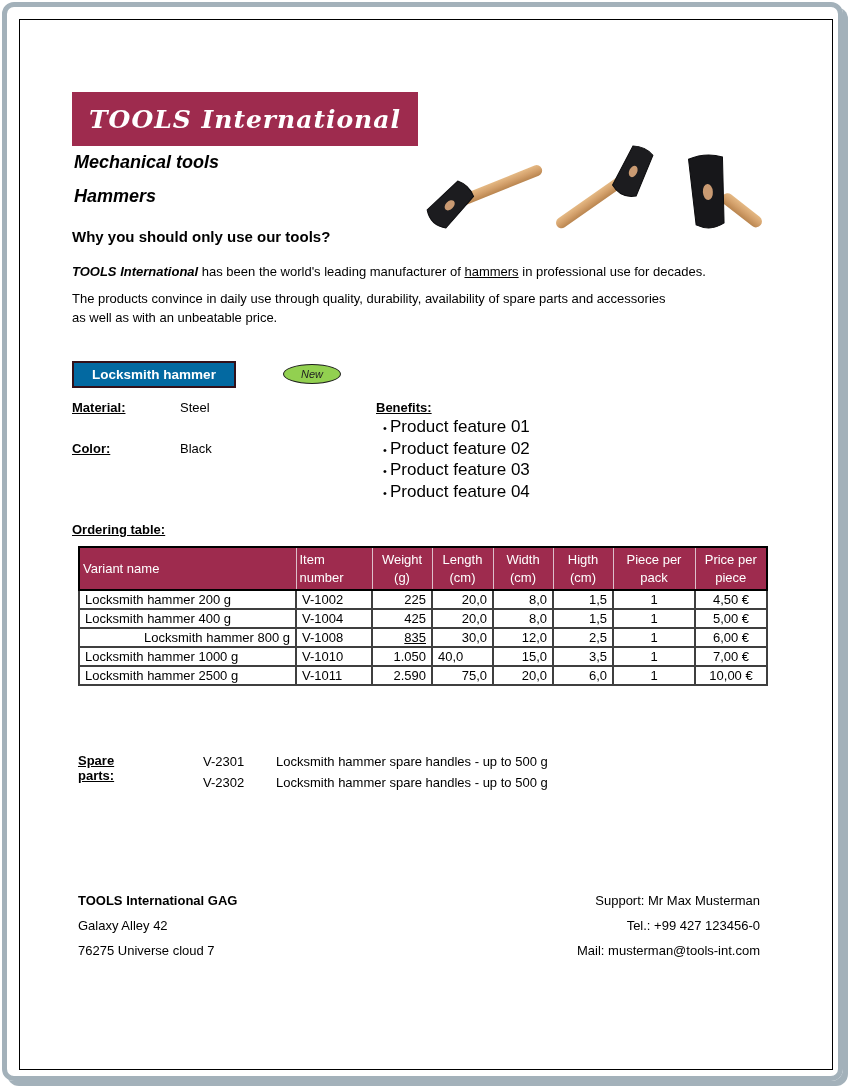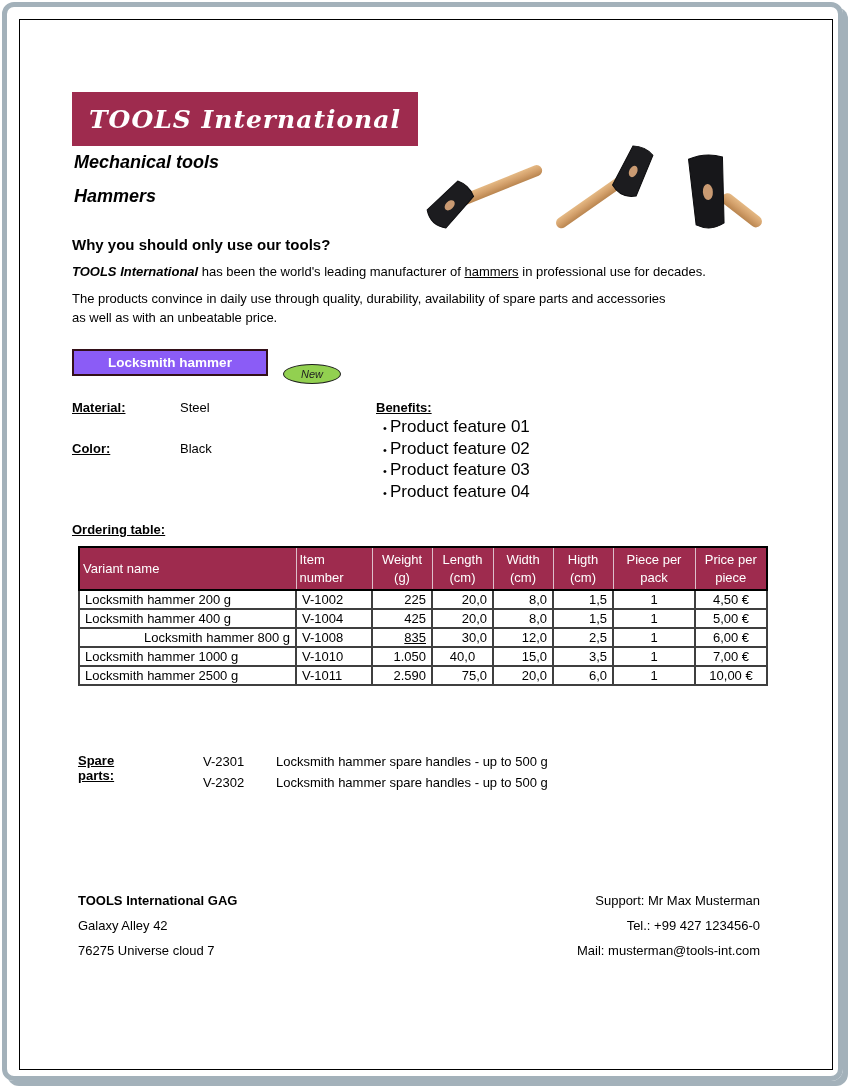--- a/index.html
+++ b/index.html
@@ -38,32 +38,32 @@
   .subtitle{
     left:74px;font-size:18px;font-weight:bold;font-style:italic;color:#000;
   }
   .subtitle.s1{top:152px;}
   .subtitle.s2{top:186px;}
 
   
   .hammer-photo{overflow:visible;}
 
   .section-heading{
-    left:72px;top:236px;font-size:15px;font-weight:bold;
+    left:72px;top:228px;font-size:15px;font-weight:bold;
   }
   .para{font-size:13px;line-height:19px;}
   .para1{left:72px;top:262px;width:730px;}
   .para2{left:72px;top:289px;width:600px;}
   .brand-inline{font-weight:bold;font-style:italic;}
   .u{text-decoration:underline;}
 
   
   .product-banner{
-    left:72px;top:349px;width:196px;height:27px;
-    background:#8b5cf6;border:2px solid #331019;
+    left:72px;top:361px;width:164px;height:27px;
+    background:#0369a1;border:2px solid #331019;
     box-sizing:border-box;
     display:flex;align-items:center;justify-content:center;
   }
   .product-banner span{color:#fff;font-weight:bold;font-size:13.5px;}
   .new-badge{
     left:283px;top:364px;width:58px;height:20px;
     background:#92d050;border:1.5px solid #1f1f1f;border-radius:50%;
     display:flex;align-items:center;justify-content:center;
     box-sizing:border-box;
   }
@@ -239,21 +239,21 @@
         <td style="text-align: right;">30,0</td>
         <td style="text-align: right;">12,0</td>
         <td style="text-align: right;">2,5</td>
         <td style="text-align: center;">1</td>
         <td style="text-align: center;">6,00 €</td>
       </tr>
       <tr>
         <td style="text-align: left;">Locksmith hammer 1000 g</td>
         <td style="text-align: left;">V-1010</td>
         <td style="text-align: right;">1.050</td>
-        <td style="text-align: center;">40,0</td>
+        <td style="text-align: left;">40,0</td>
         <td style="text-align: right;">15,0</td>
         <td style="text-align: right;">3,5</td>
         <td style="text-align: center;">1</td>
         <td style="text-align: center;">7,00 €</td>
       </tr>
       <tr>
         <td style="text-align: left;">Locksmith hammer 2500 g</td>
         <td style="text-align: left;">V-1011</td>
         <td style="text-align: right;">2.590</td>
         <td style="text-align: right;">75,0</td>

